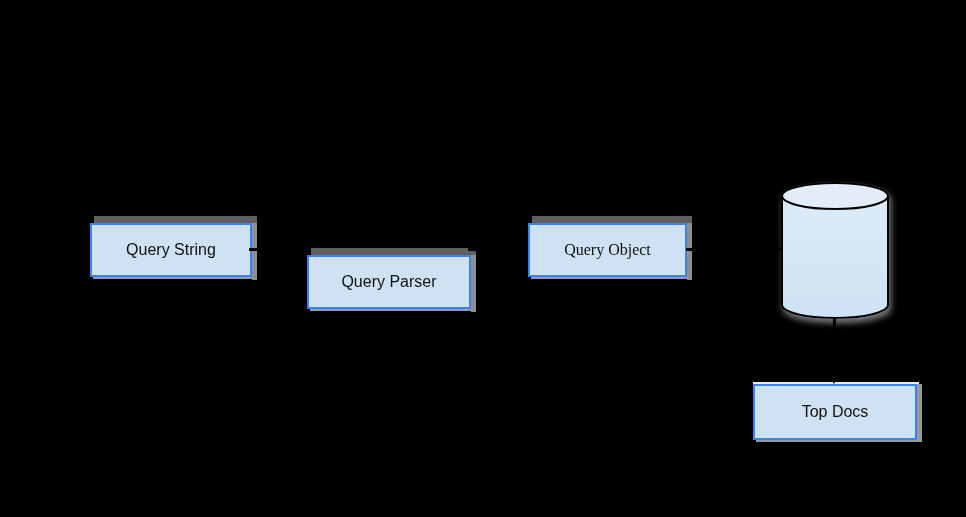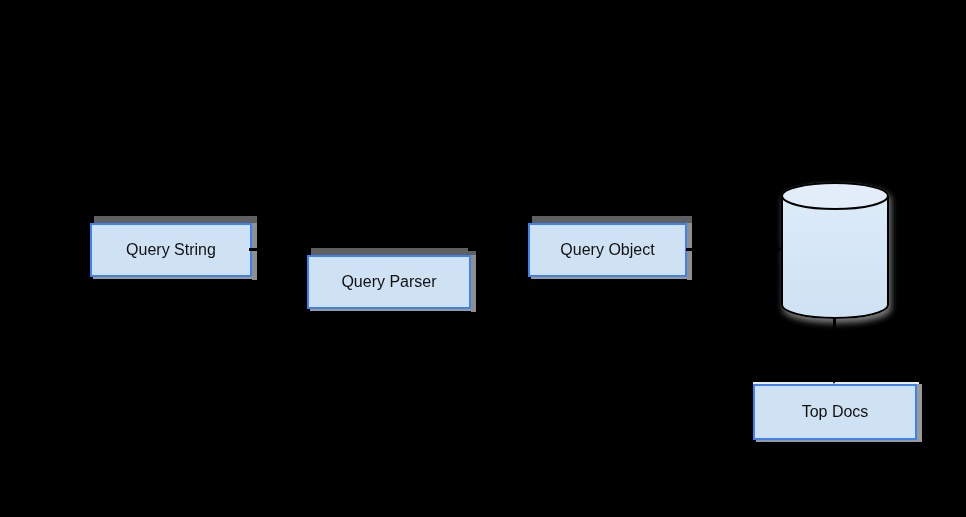--- a/index.html
+++ b/index.html
@@ -64,21 +64,21 @@
     position: absolute;
     top: -2px;
     bottom: -4px;
     right: -7px;
     width: 5px;
     background: #9a9a9a;
   }
 
   #query-string { left: 90px;  top: 223px; width: 162px; height: 54px; }
   #query-parser { left: 307px; top: 223px; width: 164px; height: 54px; margin-top: 32px; }
-  #query-object { left: 528px; top: 223px; width: 159px; height: 54px; }
+  #query-object { left: 528px; top: 223px; width: 159px; height: 54px; font-family: Liberation Serif, serif; }
   #top-docs     { left: 753px; top: 384px; width: 164px; height: 56px; }
 
   
   .cylinder-svg {
     position: absolute;
     left: 770px;
     top: 168px;
     z-index: 1;
   }
   .cylinder-label {

